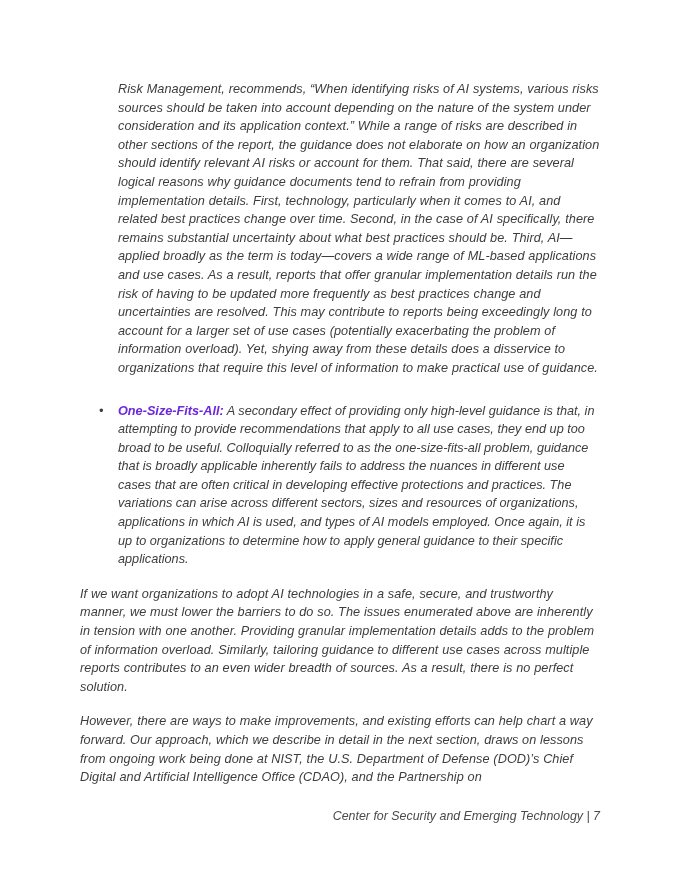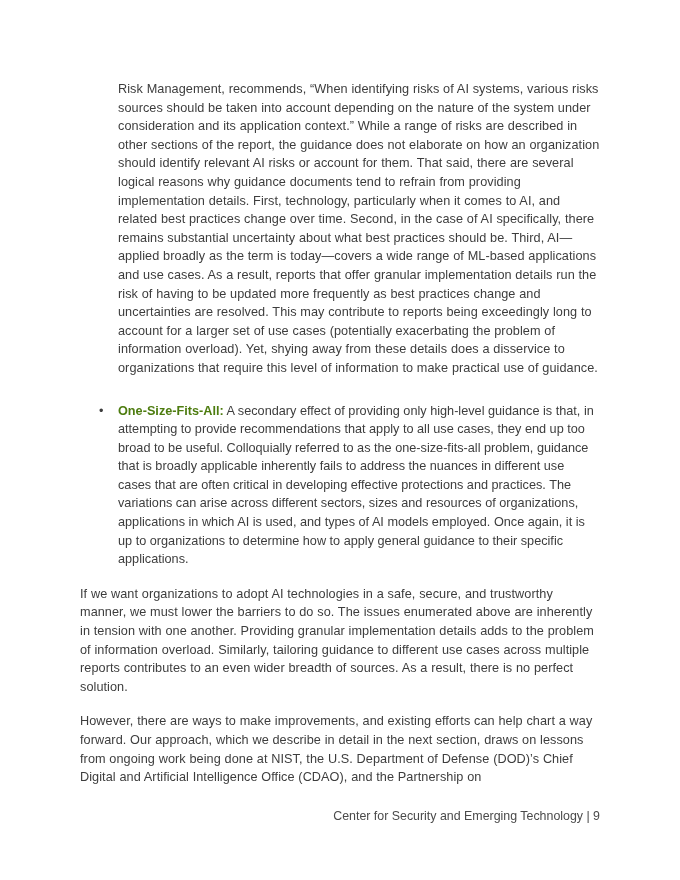--- a/index.html
+++ b/index.html
@@ -14,20 +14,21 @@
     font-family: "Liberation Sans", sans-serif;
     -webkit-font-smoothing: antialiased;
   }
 
   .page {
     position: relative;
     width: 620px;
     height: 880px;
     background: #ffffff;
     box-sizing: border-box;
+    font-style: italic;
   }
 
   
   .content {
     position: absolute;
     left: 80px;
     top: 80px;
     width: 520px;
   }
 
@@ -72,21 +73,21 @@
     font-size: 12.7px;
     line-height: 18.6px;
     color: #3d3d3d;
     text-align: left;
   }
   .bullet-body {
     display: block;
   }
   .lead {
     font-weight: bold;
-    color: #4d7c0f;
+    color: #6d28d9;
   }
 
   
   .footer {
     position: absolute;
     left: 80px;
     top: 808px;
     width: 520px;
     text-align: right;
     font-size: 12.4px;
@@ -108,15 +109,15 @@
       <span class="bullet-marker">•</span>
       <span class="bullet-body"><span class="lead">One-Size-Fits-All:</span><span> A secondary effect of providing only high-level guidance is that, in attempting to provide recommendations that apply to all use cases, they end up too broad to be useful. Colloquially referred to as the one-size-fits-all problem, guidance that is broadly applicable inherently fails to address the nuances in different use cases that are often critical in developing effective protections and practices. The variations can arise across different sectors, sizes and resources of organizations, applications in which AI is used, and types of AI models employed. Once again, it is up to organizations to determine how to apply general guidance to their specific applications.</span></span>
     </div>
 
     <p class="para gap-para">If we want organizations to adopt AI technologies in a safe, secure, and trustworthy manner, we must lower the barriers to do so. The issues enumerated above are inherently in tension with one another. Providing granular implementation details adds to the problem of information overload. Similarly, tailoring guidance to different use cases across multiple reports contributes to an even wider breadth of sources. As a result, there is no perfect solution.</p>
 
     <p class="para gap-para">However, there are ways to make improvements, and existing efforts can help chart a way forward. Our approach, which we describe in detail in the next section, draws on lessons from ongoing work being done at NIST, the U.S. Department of Defense (DOD)’s Chief Digital and Artificial Intelligence Office (CDAO), and the Partnership on</p>
 
   </div>
 
-  <div class="footer">Center for Security and Emerging Technology | 9</div>
+  <div class="footer">Center for Security and Emerging Technology | 7</div>
 
 </div>
 
 </body></html>

